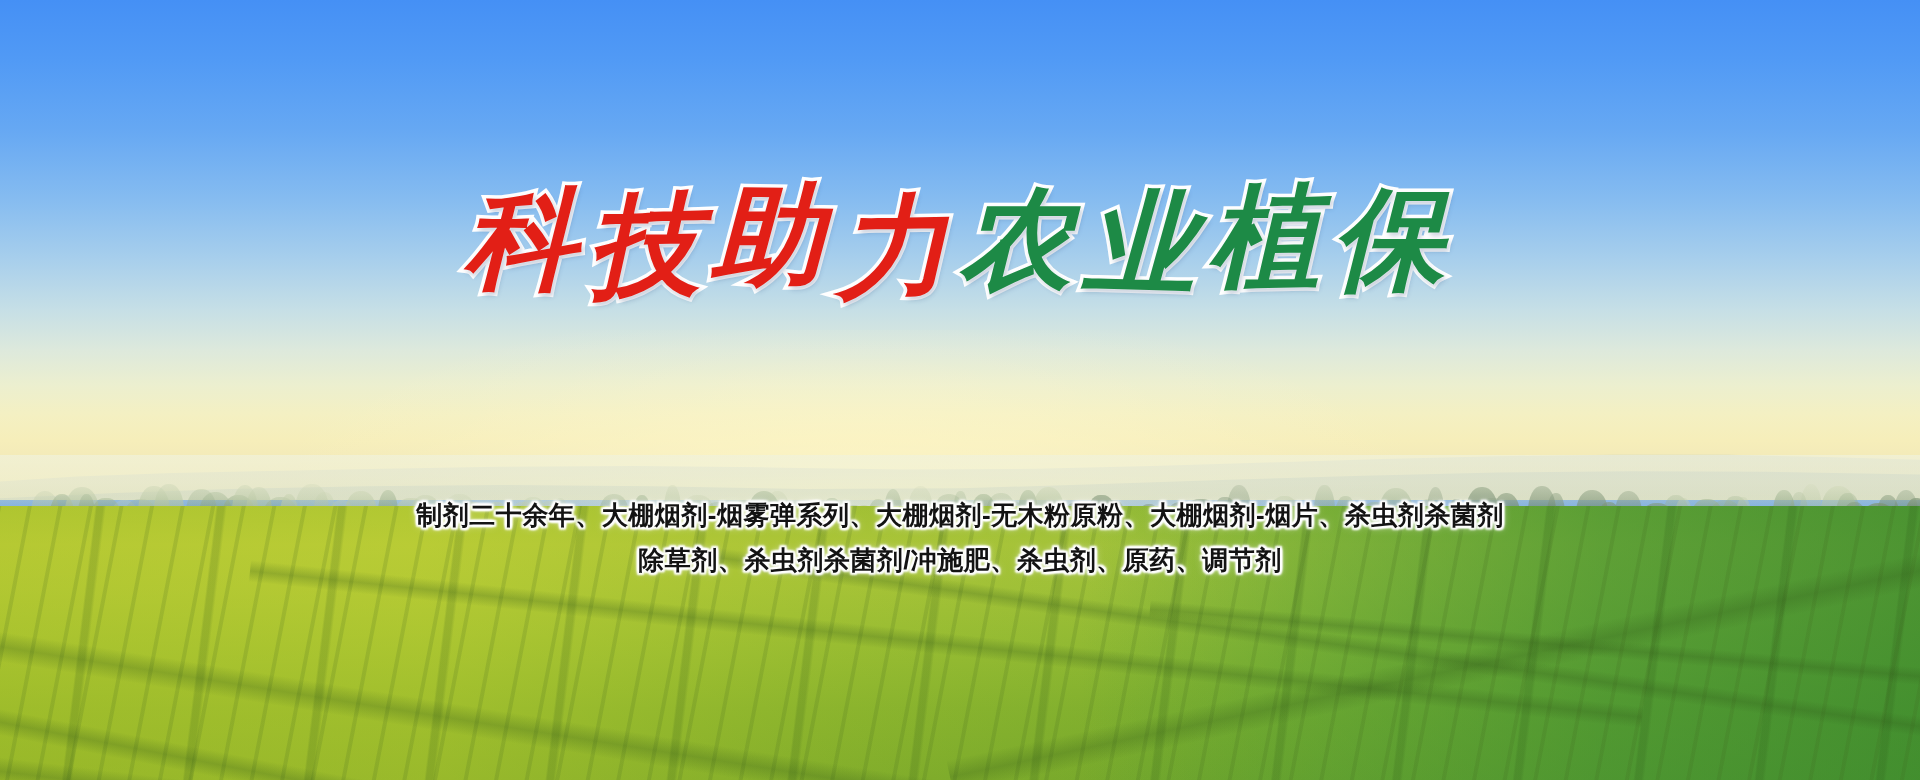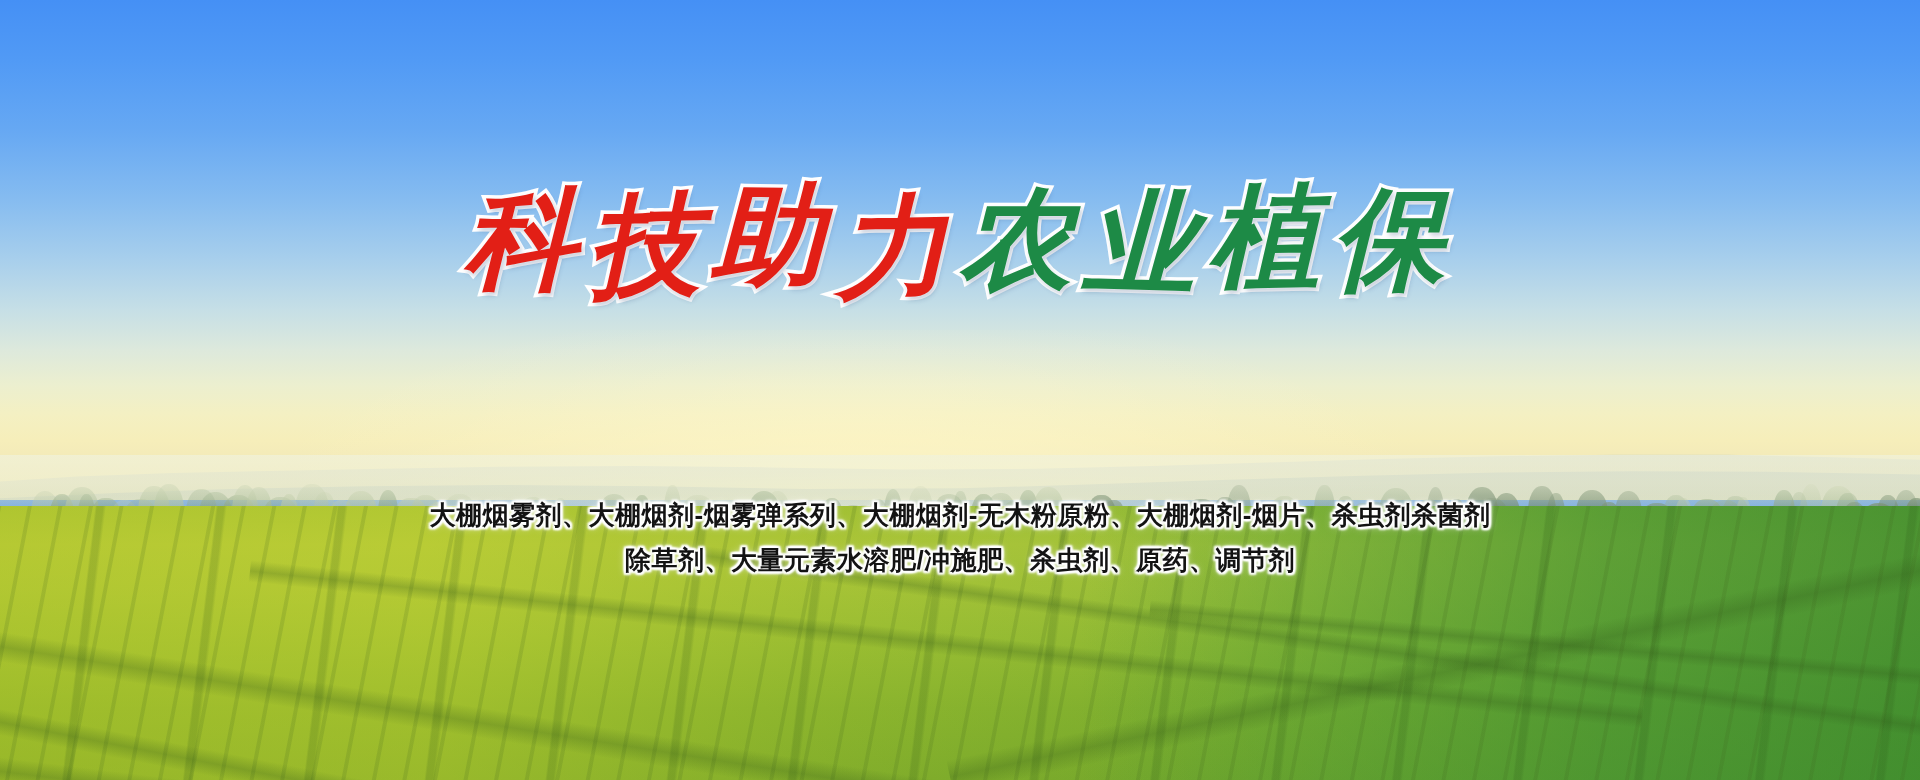--- a/index.html
+++ b/index.html
@@ -395,17 +395,17 @@
       <div class="track" style="left: 700px; top: 545px; width: 1300px; height: 20px; transform: rotate(8deg);"></div>
       <div class="track" style="left: 950px; top: 760px; width: 1100px; height: 34px; transform: rotate(-12deg);"></div>
       <div class="track" style="left: 1150px; top: 600px; width: 900px; height: 18px; transform: rotate(5deg);"></div>
       <div class="track" style="left: -100px; top: 745px; width: 1200px; height: 28px; transform: rotate(7deg);"></div>
     </div>
 
   <div class="title" id="title-row"><span class="red t1">科</span><span class="red t2">技</span><span class="red t3">助</span><span class="red t4">力</span><span class="green t5">农</span><span class="green t6">业</span><span class="green t7">植</span><span class="green t8">保</span></div>
 
 
   <div class="products">
-    <p>大棚烟雾剂、大棚烟剂-烟雾弹系列、大棚烟剂-无木粉原粉、大棚烟剂-烟片、杀虫剂杀菌剂</p>
-    <p>除草剂、大量元素水溶肥/冲施肥、杀虫剂、原药、调节剂</p>
+    <p>制剂二十余年、大棚烟剂-烟雾弹系列、大棚烟剂-无木粉原粉、大棚烟剂-烟片、杀虫剂杀菌剂</p>
+    <p>除草剂、杀虫剂杀菌剂/冲施肥、杀虫剂、原药、调节剂</p>
   </div>
 
 </div>
 
 </body></html>

